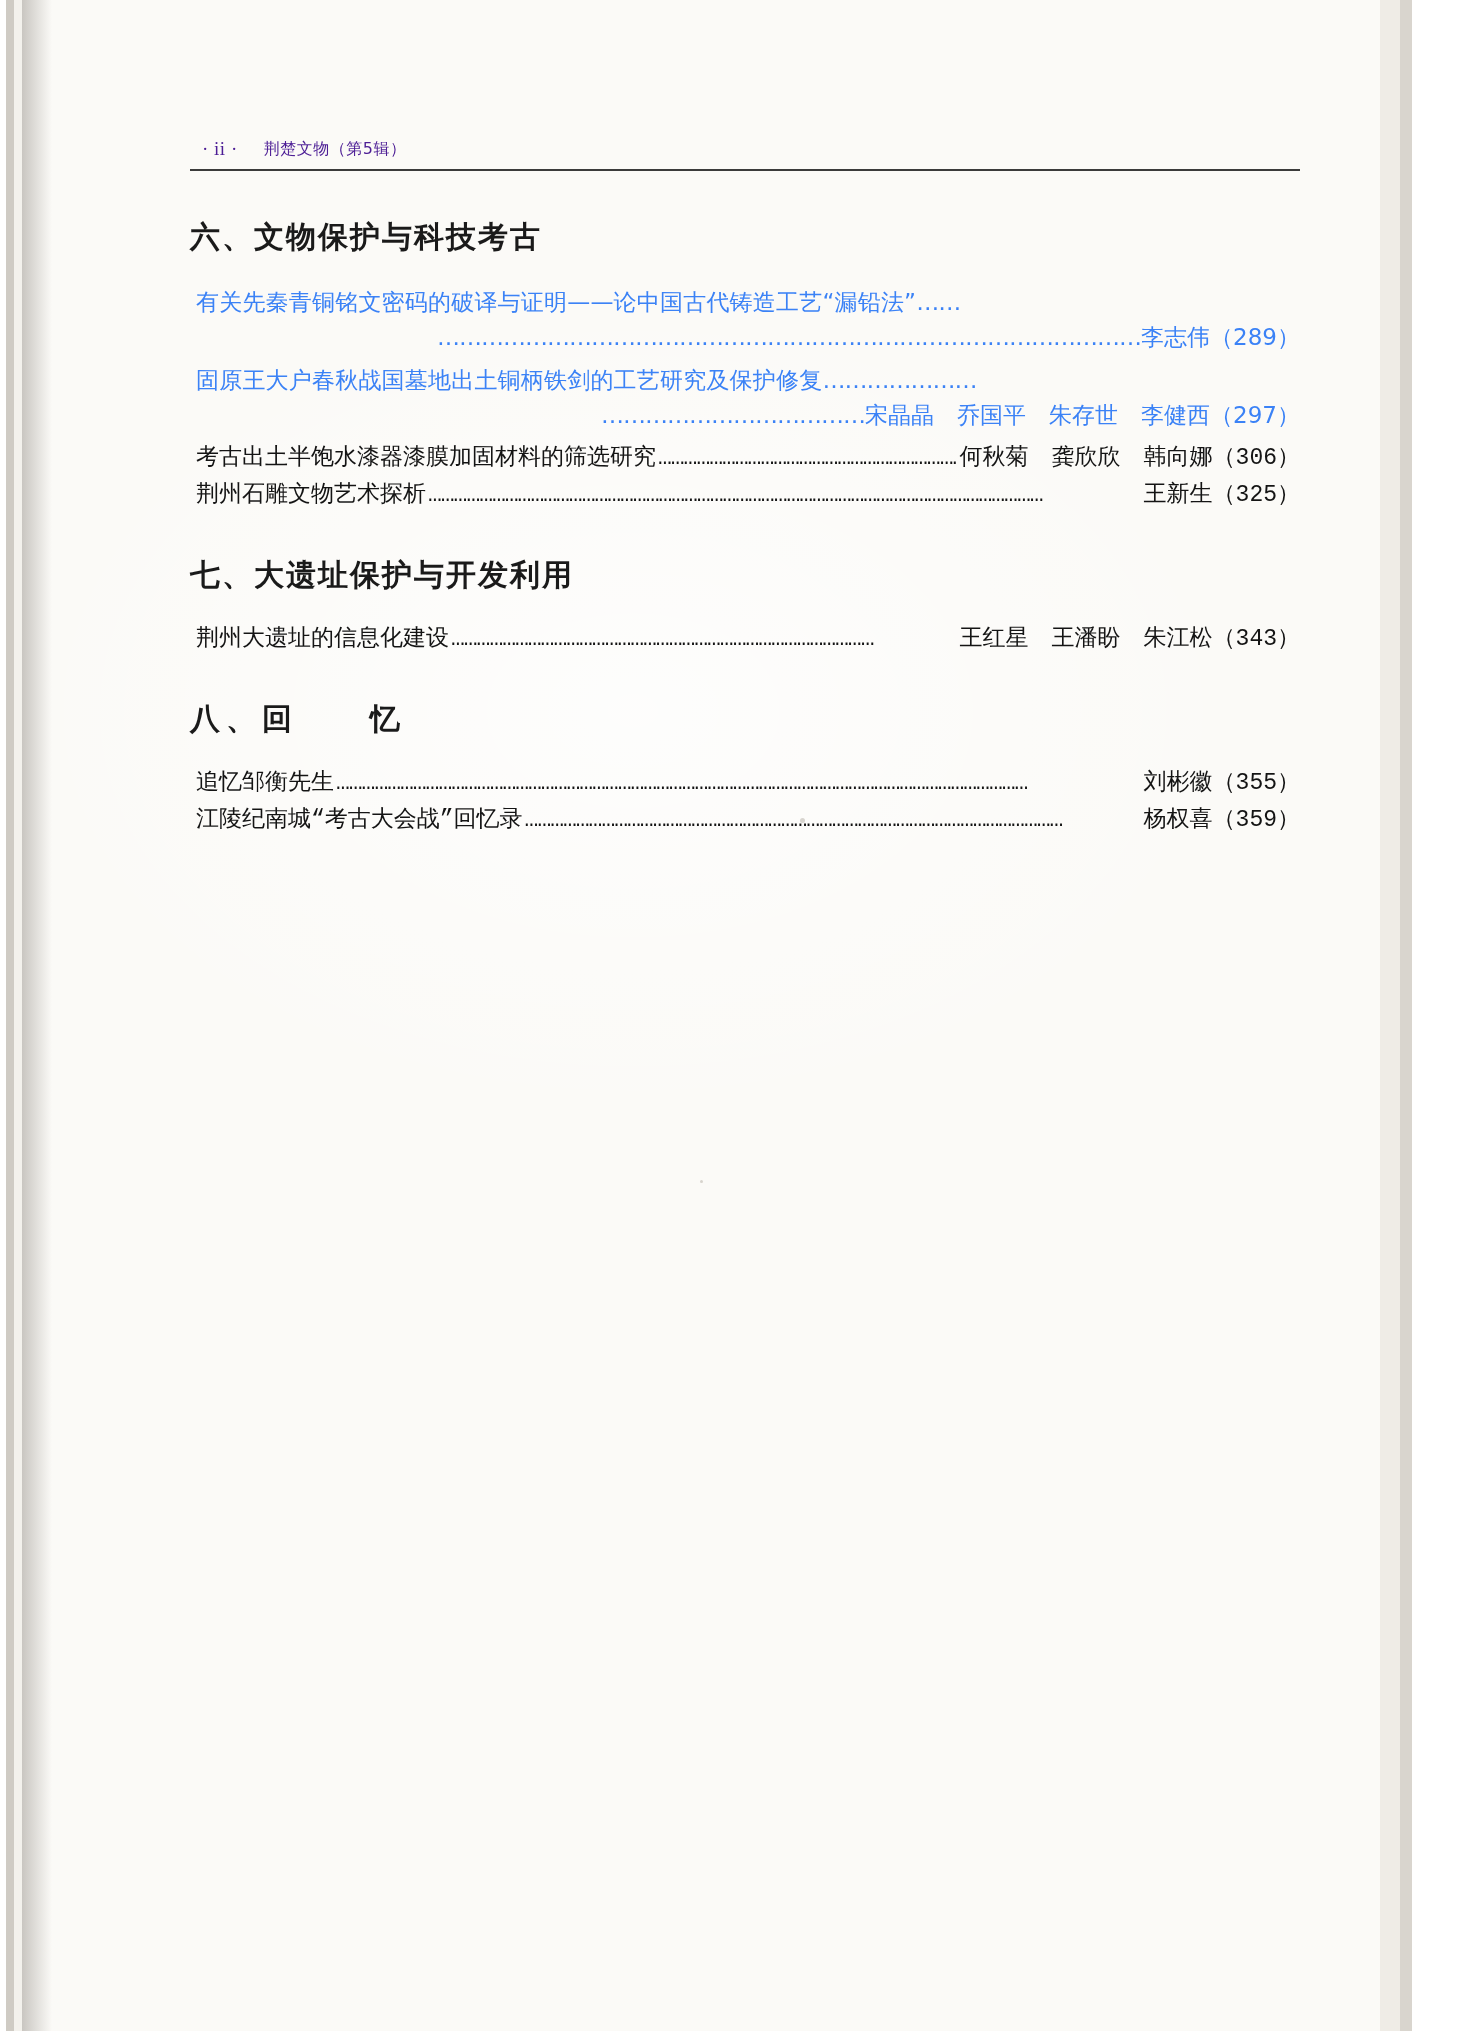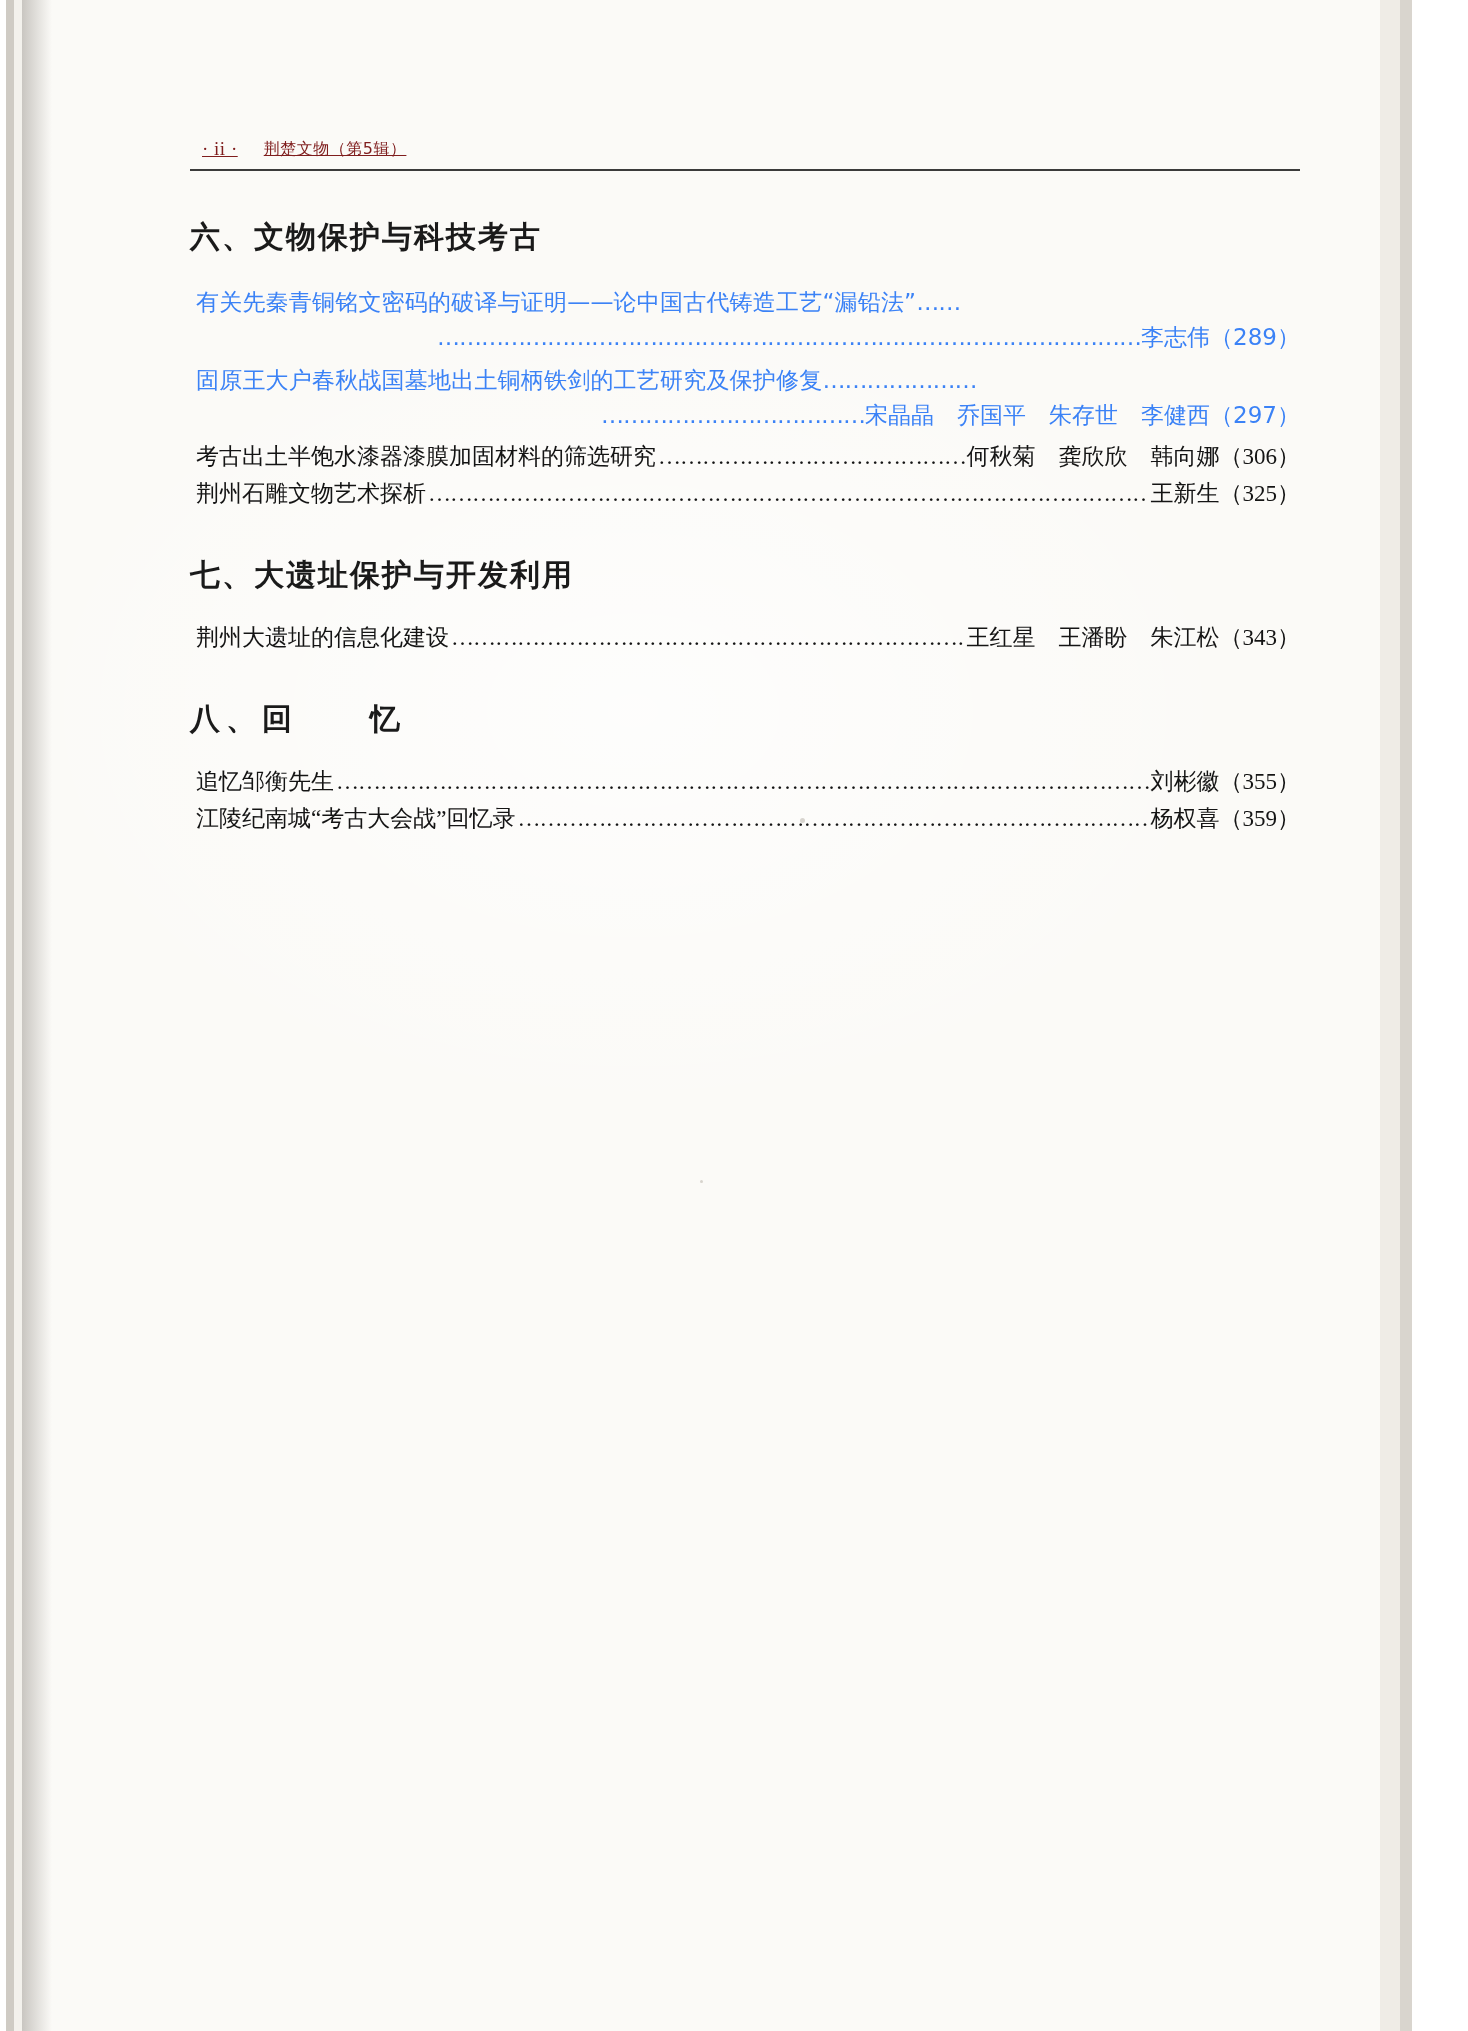--- a/index.html
+++ b/index.html
@@ -59,24 +59,23 @@
     position: absolute;
     left: 190px;
     top: 138px;
     width: 1110px;
   }
   
   .runhead {
     display: flex;
     align-items: flex-end;
     font-size: 19px;
-    color: #7f1d1d;
+    color: #4c1d95;
     letter-spacing: 0.5px;
     padding-left: 12px;
-    text-decoration: underline;
   }
   .runhead .folio {
     font-family: "Liberation Serif", serif;
     margin-right: 26px;
     white-space: pre;
   }
   .runhead .booktitle {
     font-family: "DejaVu Sans", sans-serif;
     font-size: 16px;
   }
@@ -125,21 +124,21 @@
   }
   .line2 .leader {
     letter-spacing: -1px;
   }
   
   .row {
     display: flex;
     align-items: baseline;
     padding-left: 6px;
     margin-bottom: 6px;
-    font-family: Liberation Serif, serif;
+    font-family: Liberation Mono, monospace;
     font-size: 23px;
     color: #141414;
   }
   .row .title { flex: 0 0 auto; }
   .row .dots {
     flex: 1 1 auto;
     overflow: hidden;
     white-space: nowrap;
     letter-spacing: -1px;
     margin: 0 2px;

